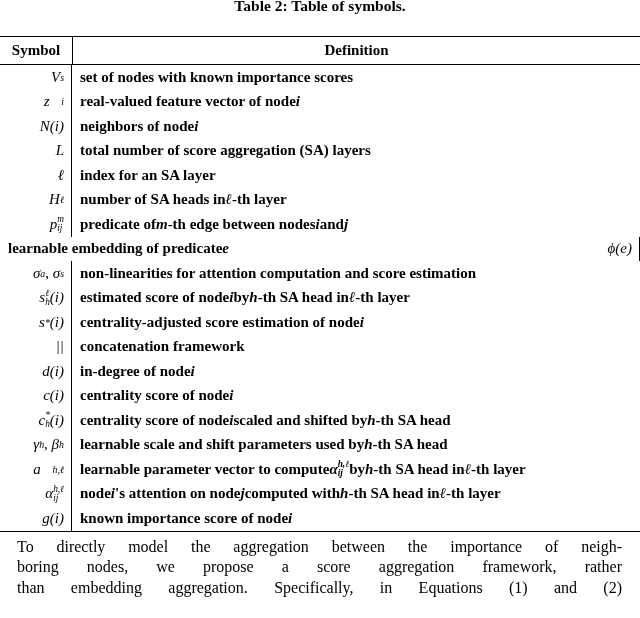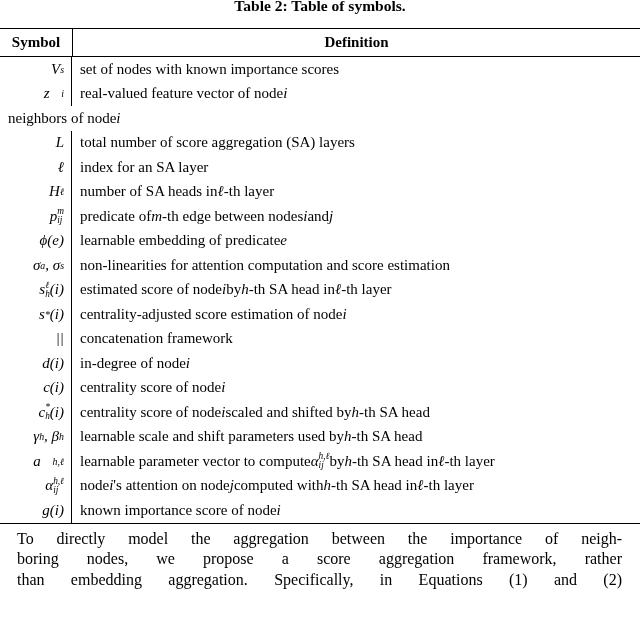--- a/index.html
+++ b/index.html
@@ -11,21 +11,21 @@
   .page { position: relative; width: 640px; height: 618px; overflow: hidden; }
 
   .caption {
     margin-top: -3px;
     text-align: center;
     font-weight: bold;
     font-size: 15.5px;
   }
 
   .symtable {
-    margin-top: 13px;
+    margin-top: 21px;
     border-top: 1.6px solid #000;
     border-bottom: 1.6px solid #000;
     font-size: 15px;
     width: 640px;
   }
   .thead {
     display: flex;
     border-bottom: 1px solid #000;
     font-weight: bold;
     height: 27px;
@@ -44,21 +44,21 @@
     width: 72px; flex: none;
     border-right: 1px solid #000;
     font-style: italic;
     display: flex; align-items: center; justify-content: flex-end;
     padding-right: 7px; box-sizing: border-box;
   }
   .td.def {
     flex: 1;
     display: flex; align-items: center;
     padding-left: 8px;
-    white-space: nowrap; overflow: hidden;
+    white-space: nowrap; overflow: hidden; font-weight: bold;
   }
   sub, sup { font-size: 0.66em; }
   .ss {
     display: inline-block;
     vertical-align: -0.5em;
     font-size: 0.62em;
     line-height: 0.95;
     text-align: left;
     font-style: italic;
   }
@@ -95,20 +95,21 @@
     <div class="td sym">V<sub>s</sub></div>
     <div class="td def">set of nodes with known importance scores</div>
   </div>
 
   <div class="tr">
     <div class="td sym">z⃗<sub>i</sub></div>
     <div class="td def">real-valued feature vector of node <i>i</i></div>
   </div>
 
   <div class="tr">
+    <div class="td sym">N(i)</div>
     <div class="td def">neighbors of node <i>i</i></div>
   </div>
 
   <div class="tr">
     <div class="td sym">L</div>
     <div class="td def">total number of score aggregation (SA) layers</div>
   </div>
 
   <div class="tr">
     <div class="td sym">ℓ</div>
@@ -122,22 +123,22 @@
 
   <div class="tr">
     <div class="td sym">p<span class="ss">
               <span>m</span>
               <span>ij</span>
             </span></div>
     <div class="td def">predicate of <i>m</i>-th edge between nodes <i>i</i> and <i>j</i></div>
   </div>
 
   <div class="tr">
+    <div class="td def">learnable embedding of predicate <i>e</i></div>
     <div class="td sym">ϕ(e)</div>
-    <div class="td def">learnable embedding of predicate <i>e</i></div>
   </div>
 
   <div class="tr">
     <div class="td sym">σ<sub>a</sub>, σ<sub>s</sub></div>
     <div class="td def">non-linearities for attention computation and score estimation</div>
   </div>
 
   <div class="tr">
     <div class="td sym">s<span class="ss">
               <span>ℓ</span>

